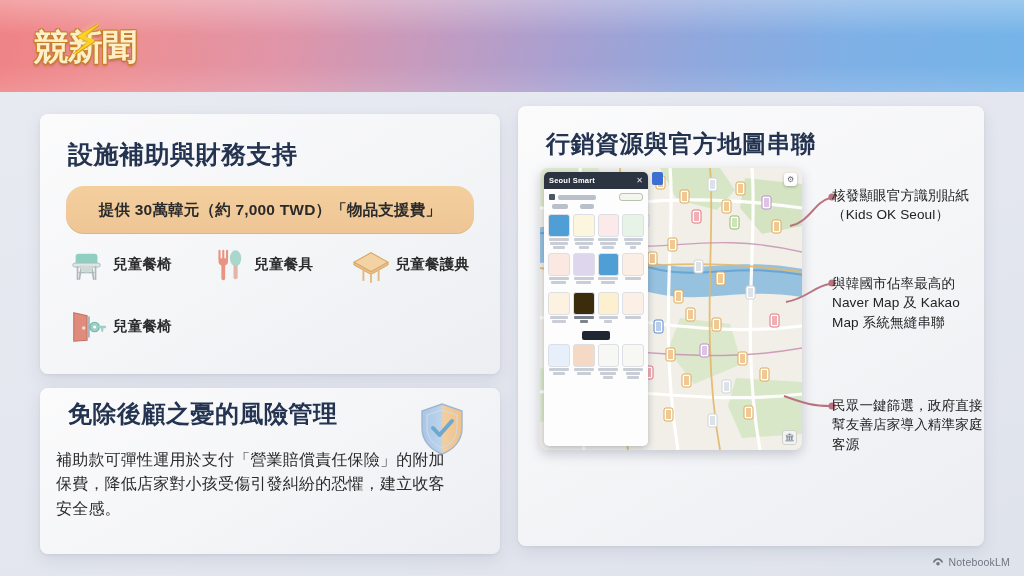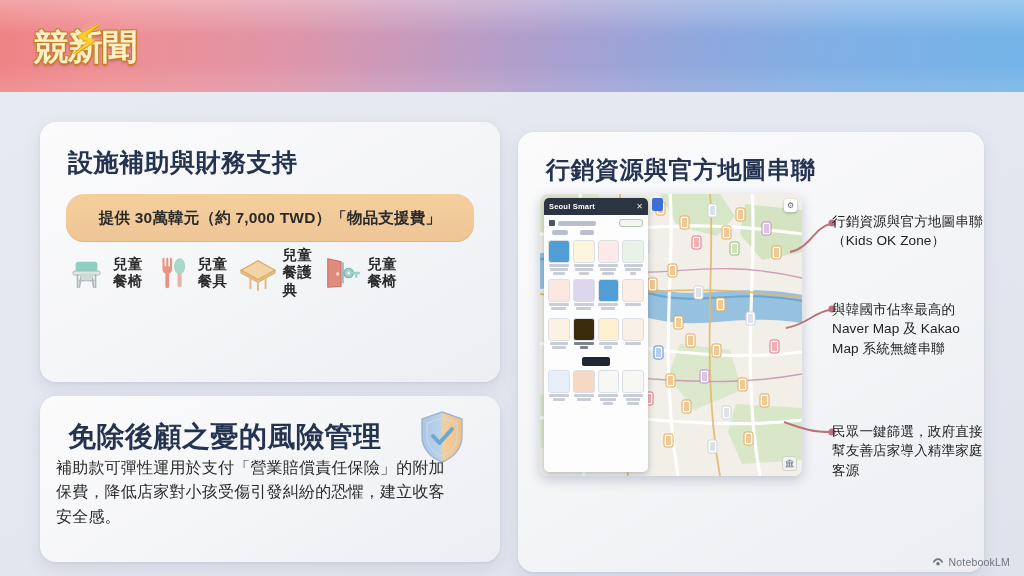--- a/index.html
+++ b/index.html
@@ -70,55 +70,54 @@
 
   
   .stage {
     position: absolute; left: 0; top: 92px; width: 1024px; height: 484px;
     background: linear-gradient(160deg, #e8eaf1 0%, #e4e7ef 45%, #dfe3ec 100%);
   }
 
   .card {
     position: absolute;
     background: linear-gradient(150deg, #fbfbfc 0%, #f4f5f7 55%, #eceef2 100%);
-    border-radius: 16px;
+    border-radius: 8px;
     box-shadow: 0 6px 16px rgba(90,100,125,.13), 0 1px 3px rgba(90,100,125,.10);
-    margin-top: 8px;
   }
   #card-left-top  { left: 40px;  top: 22px;  width: 460px; height: 260px; }
   #card-left-bot  { left: 40px;  top: 296px; width: 460px; height: 166px; }
-  #card-right     { left: 518px; top: 32px;  width: 466px; height: 440px; }
+  #card-right     { left: 518px; top: 14px;  width: 466px; height: 440px; }
 
   .card-title {
     color: #233350;
     font-weight: bold;
     letter-spacing: .5px;
   }
   #card-left-top .card-title { position: absolute; left: 28px; top: 24px; font-size: 25px; }
-  #card-left-bot .card-title { position: absolute; left: 28px; top: 22px; font-size: 28px; }
+  #card-left-bot .card-title { position: absolute; left: 28px; top: 10px; font-size: 24px; }
   #card-right    .card-title { position: absolute; left: 28px; top: 22px; font-size: 24px; }
 
   
   .pill {
     position: absolute; left: 26px; top: 72px;
     width: 408px; height: 48px;
     background: linear-gradient(180deg, #f4cf9e 0%, #eec596 100%);
     border-radius: 18px;
     display: flex; align-items: center; justify-content: center;
     color: #2a2a2a; font-size: 15.5px; font-weight: bold;
     letter-spacing: .2px;
     box-shadow: inset 0 -1px 0 rgba(180,130,70,.25);
   }
 
   
   .icon-grid {
     position: absolute; left: 20px; top: 122px;
     width: 424px;
     display: grid;
-    grid-template-columns: 1fr 1fr 1fr 1fr 1fr;
+    grid-template-columns: 1fr 1fr 1fr;
     grid-template-rows: 58px 58px;
     column-gap: 0px; row-gap: 4px;
   }
   .icon-cell { display: flex; align-items: center; gap: 7px; padding-left: 8px; }
   .icon-box { width: 38px; height: 36px; flex: none; position: relative; }
   .icon-label {
     font-size: 14.5px; font-weight: bold; color: #2b2b2b;
     line-height: 1.18; letter-spacing: .2px;
   }
 
@@ -624,21 +623,21 @@
 
     <svg class="svg-lines" viewBox="0 0 466 440">
       <path d="M272 120 C 292 116, 296 96, 312 92" stroke="#b9737f" stroke-width="1.9" fill="none"></path>
       <circle cx="314" cy="91" r="3.6" fill="#b9737f"></circle>
       <path d="M268 196 C 290 192, 296 180, 312 178" stroke="#b9737f" stroke-width="1.9" fill="none"></path>
       <circle cx="314" cy="177" r="3.6" fill="#b9737f"></circle>
       <path d="M266 290 C 288 298, 296 300, 312 300" stroke="#b9737f" stroke-width="1.9" fill="none"></path>
       <circle cx="314" cy="300" r="3.6" fill="#b9737f"></circle>
     </svg>
 
-    <div class="callout" style="left:314px; top:80px;">行銷資源與官方地圖串聯（Kids OK Zone）</div>
+    <div class="callout" style="left:314px; top:80px;">核發顯眼官方識別貼紙（Kids OK Seoul）</div>
     <div class="callout" style="left:314px; top:290px;">民眾一鍵篩選，政府直接幫友善店家導入精準家庭客源</div>
     <div class="callout" style="left:314px; top:168px;">與韓國市佔率最高的Naver Map 及 Kakao Map 系統無縫串聯</div>
   </div>
 
   <div class="watermark">
     <svg width="12" height="11" viewBox="0 0 14 12">
       <path d="M7 1C4 1 1.6 3.2 1 6h2.2C3.7 4.3 5.2 3 7 3s3.3 1.3 3.8 3H13C12.4 3.2 10 1 7 1z" fill="#6f7782"></path>
       <circle cx="7" cy="7.4" r="2.1" fill="#6f7782"></circle>
     </svg>
     <span>NotebookLM</span>

